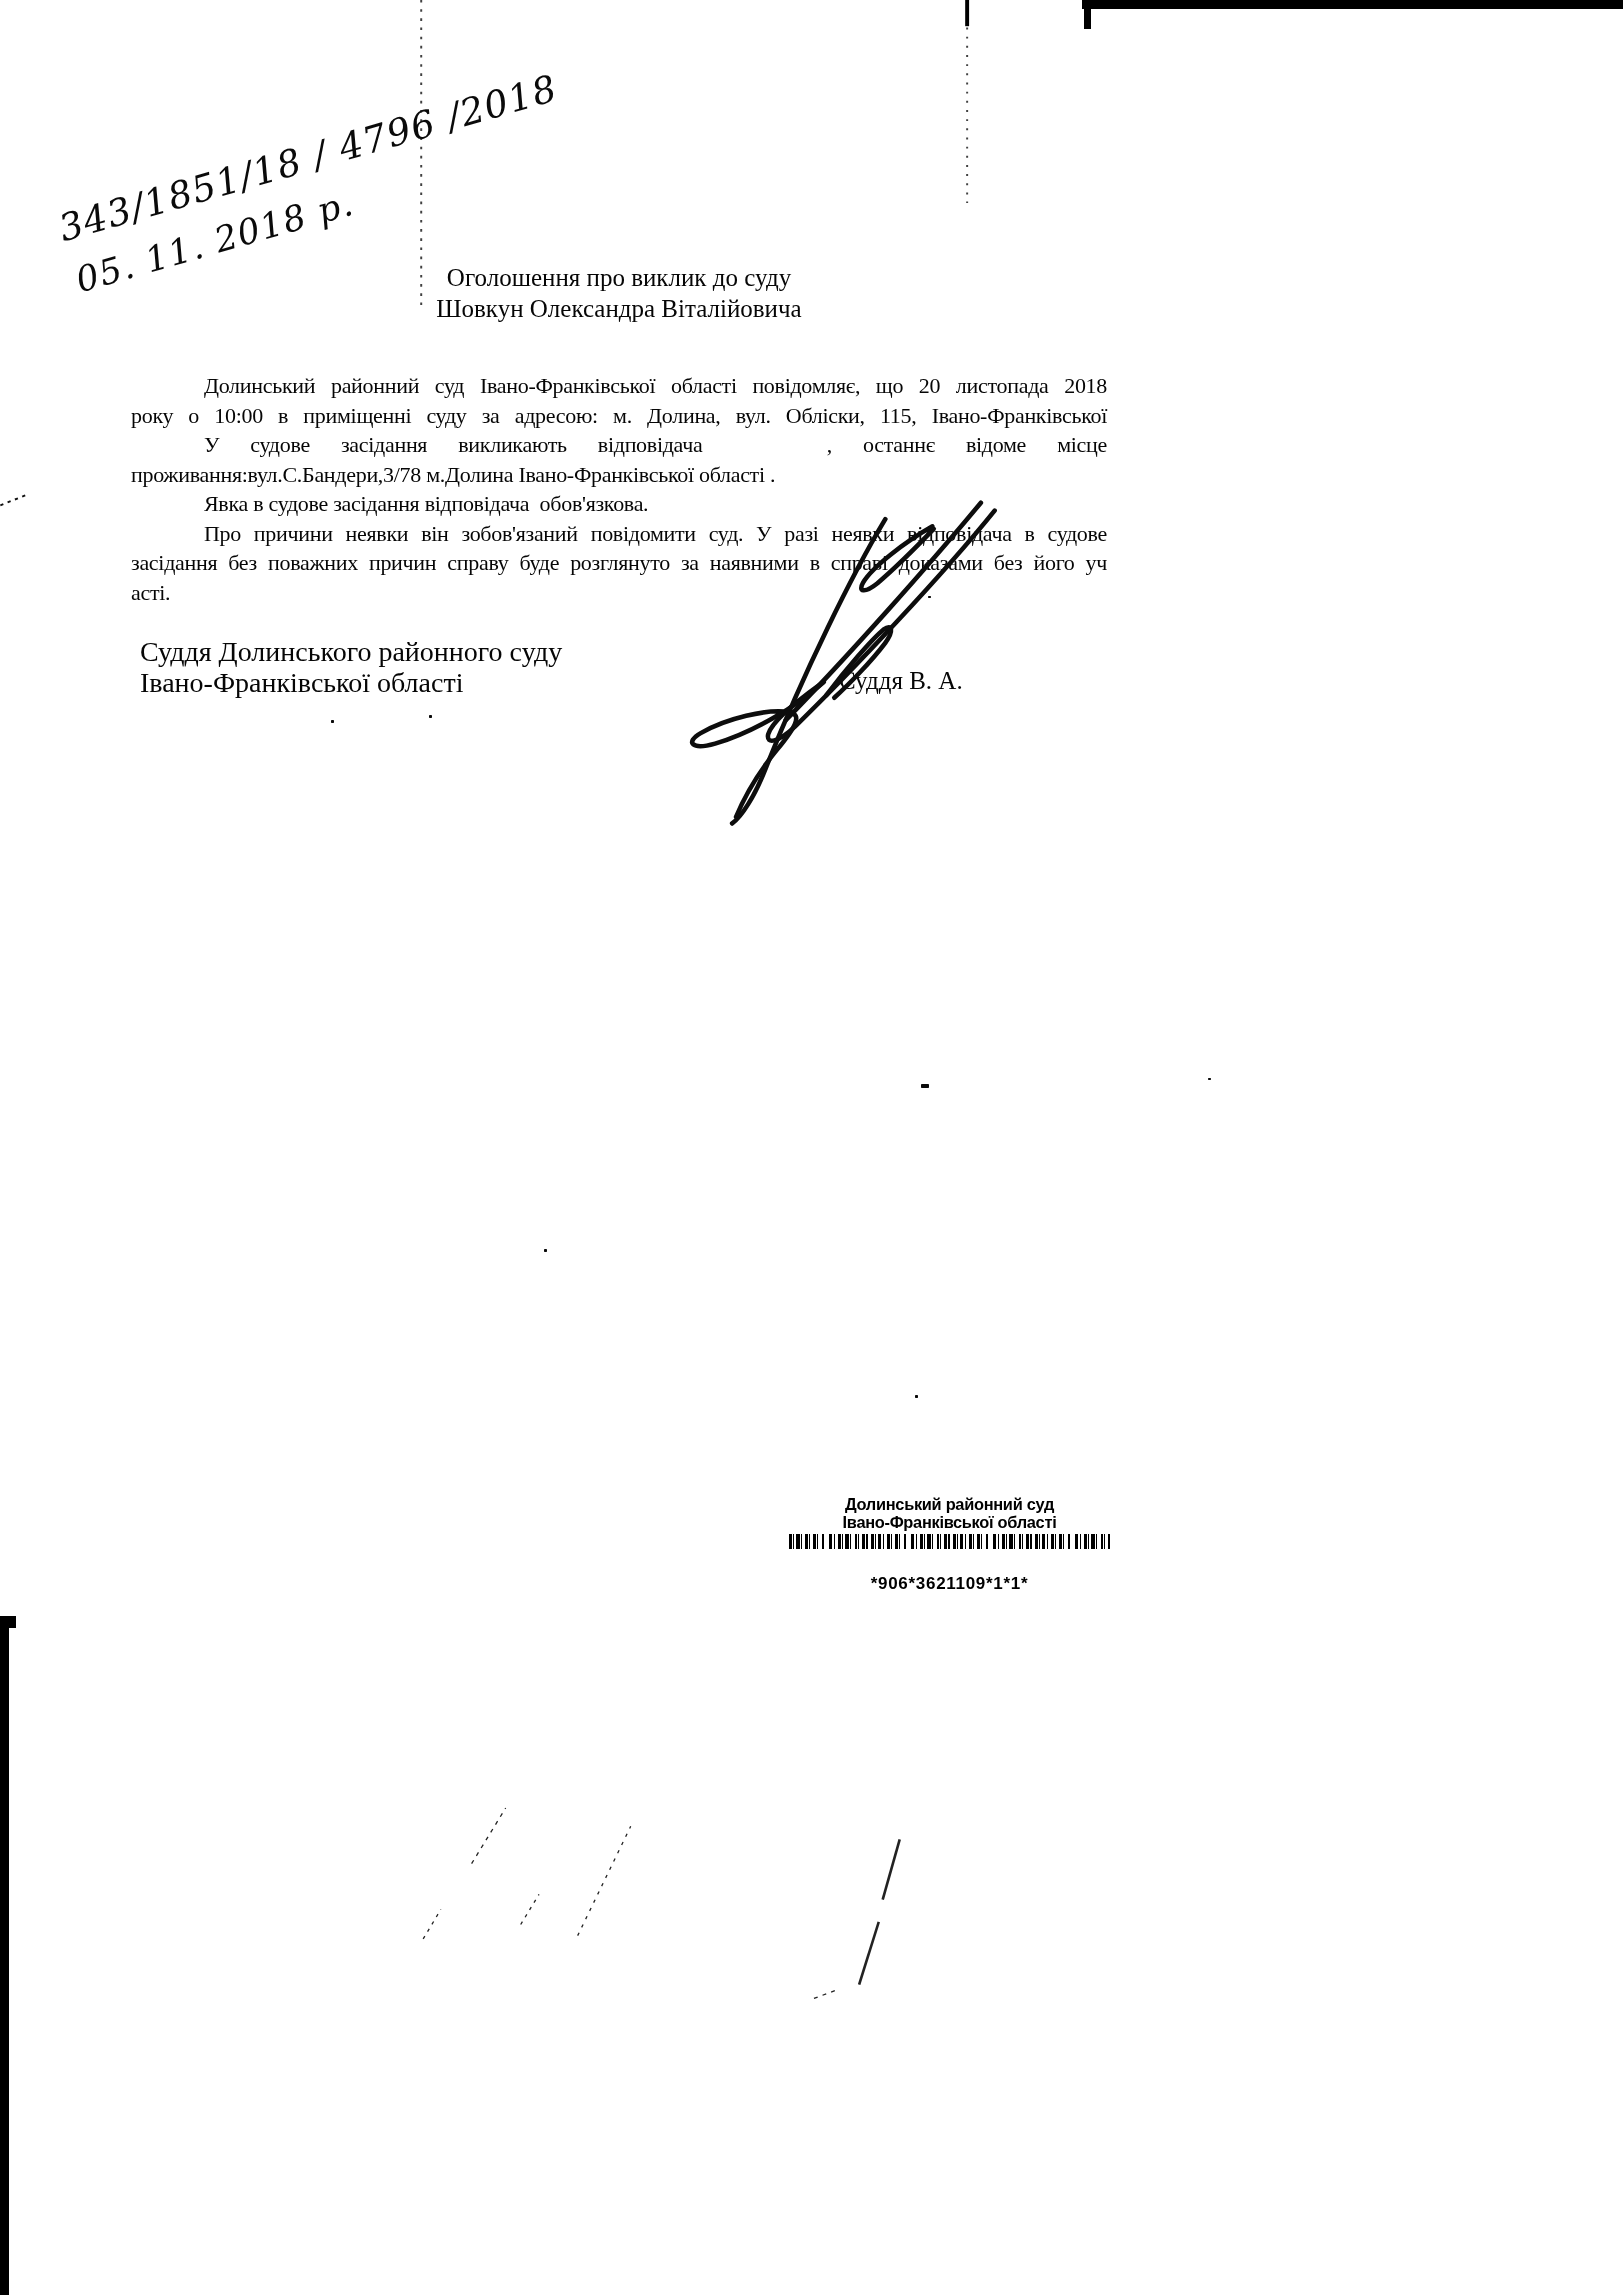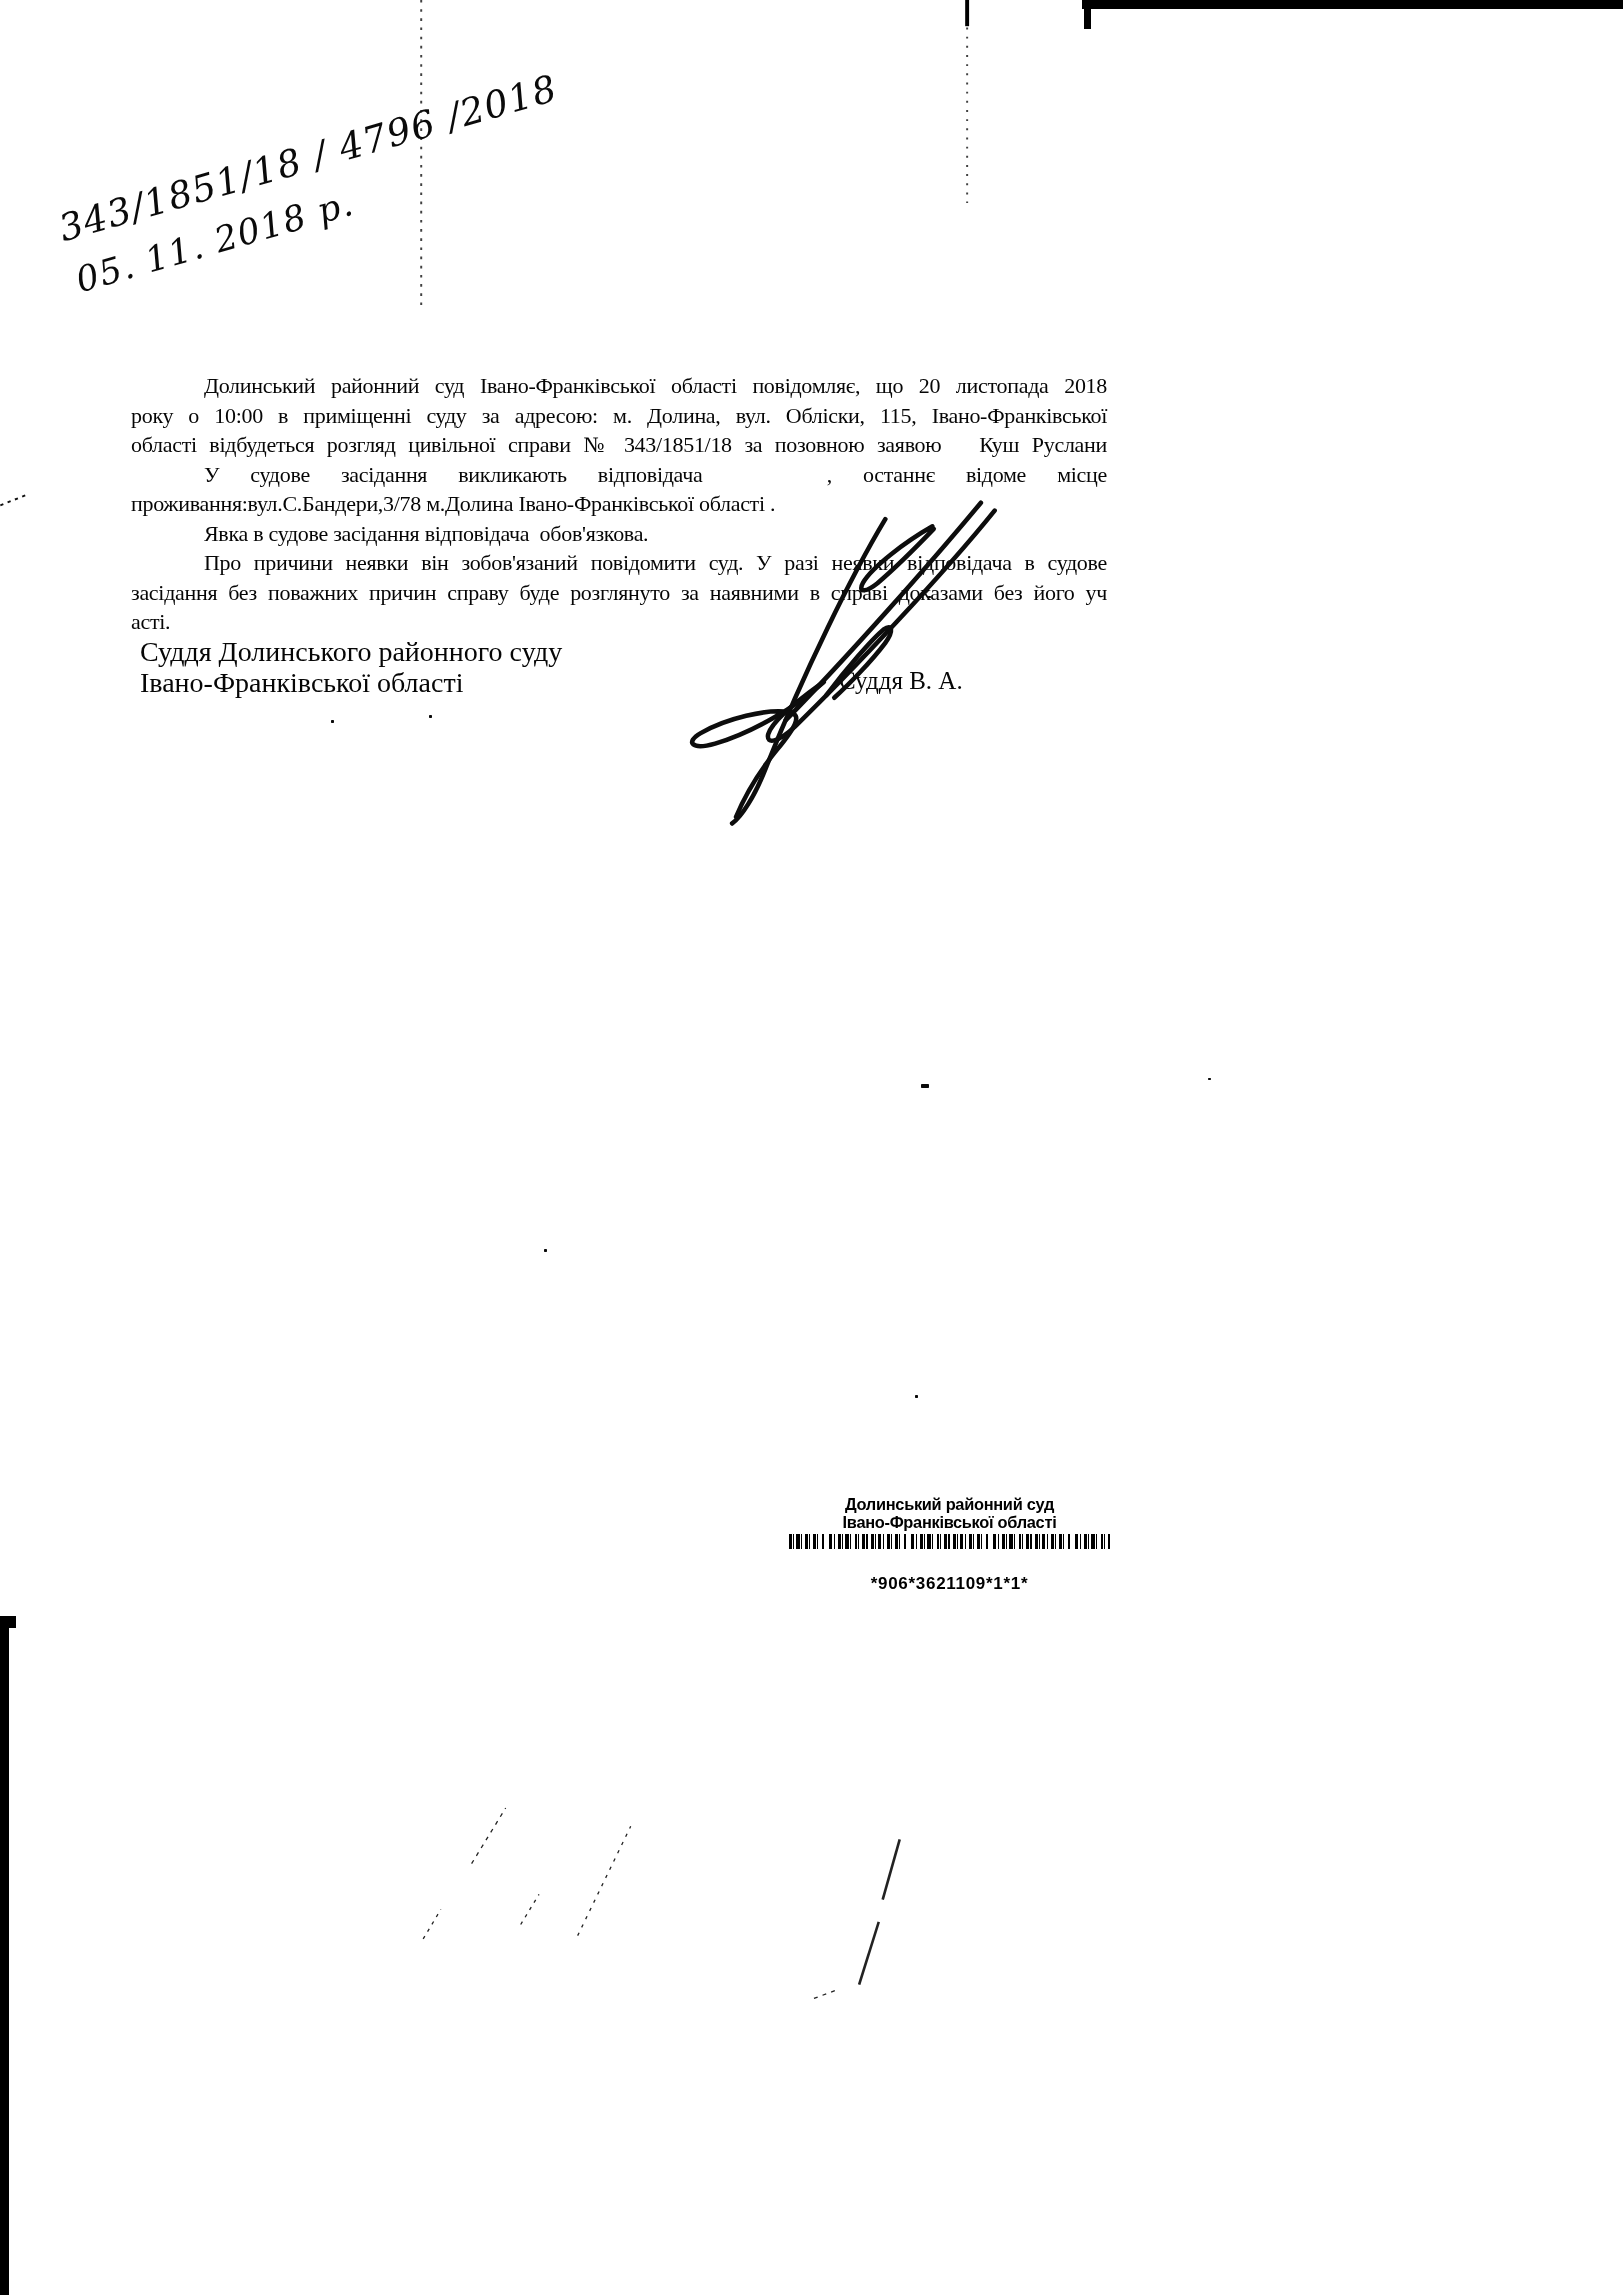--- a/index.html
+++ b/index.html
@@ -58,25 +58,28 @@
   #artsvg{position:absolute;left:0;top:0;pointer-events:none;}
 </style>
 </head>
 <body>
 
 <div id="page">
 
   <div class="hw" id="hw1">343/1851/18 / 4796 /2018</div>
   <div class="hw" id="hw2">05. 11. 2018 р.</div>
 
+  <div id="title">
+    <div>Оголошення про виклик до суду</div>
+    <div>Шовкун Олександра Віталійовича</div>
+  </div>
 
   <div id="body">
     <div class="bl j i">Долинський районний суд Івано-Франківської області повідомляє, що 20 листопада 2018</div>
     <div class="bl j">року о 10:00 в приміщенні суду за адресою: м. Долина, вул. Обліски, 115, Івано-Франківської</div>
-    <div class="bl j">області відбудеться розгляд цивільної справи № 343/1851/18 за позовною заявою&nbsp;&nbsp;&nbsp;Куш Руслани</div>
     <div class="bl j i">У судове засідання викликають відповідача&nbsp;&nbsp;&nbsp;&nbsp;, останнє відоме місце</div>
     <div class="bl">проживання:вул.С.Бандери,3/78 м.Долина Івано-Франківської області&nbsp;.</div>
     <div class="bl i">Явка в судове засідання відповідача&nbsp; обов'язкова.</div>
     <div class="bl j i">Про причини неявки він зобов'язаний повідомити суд. У разі неявки відповідача в судове</div>
     <div class="bl j">засідання без поважних причин справу буде розглянуто за наявними в справі доказами без його уч</div>
     <div class="bl">асті.</div>
   </div>
 
   <div id="sigblock">
     <div>Суддя Долинського районного суду</div>

